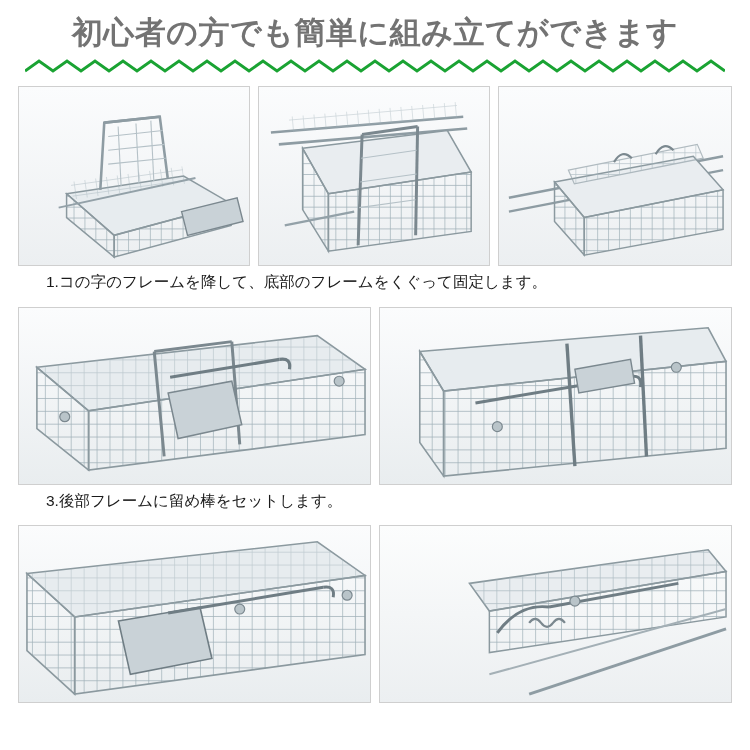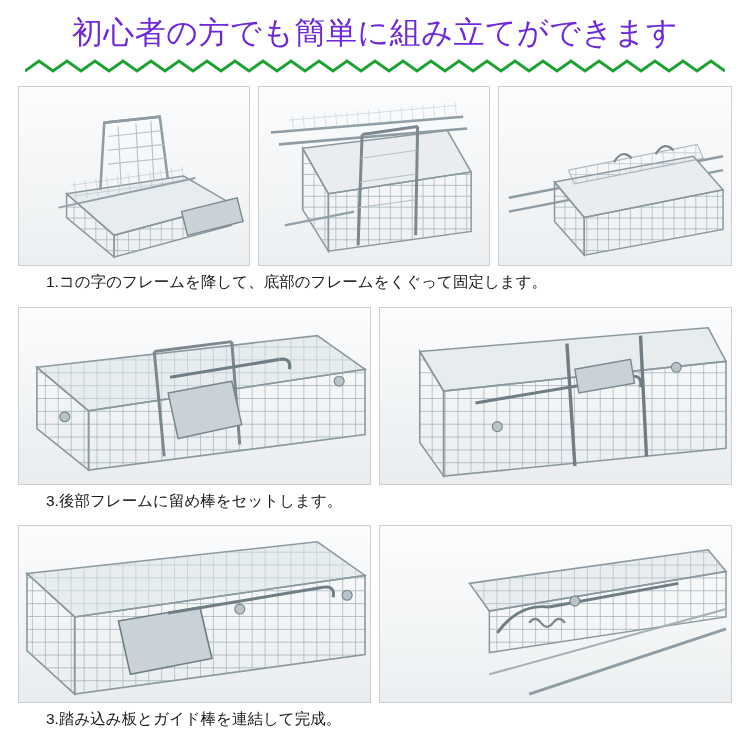--- a/index.html
+++ b/index.html
@@ -19,22 +19,22 @@
     overflow: hidden;
   }
 
   
   .header {
     padding: 16px 0 4px 0;
     text-align: center;
   }
   .header-title {
     font-size: 31px;
-    font-weight: normal;
-    color: #6d28d9;
+    font-weight: bold;
+    color: #737373;
     letter-spacing: 0.5px;
     line-height: 1.1;
     white-space: nowrap;
   }
   .zigzag {
     margin: 8px auto 0 auto;
     width: 700px;
     height: 16px;
     display: block;
   }
@@ -337,16 +337,15 @@
           <g stroke="#7b888f" stroke-width="2.2" fill="none">
             <path d="M150 98 q6 -8 12 0 q6 8 12 0 q6 -8 12 0"></path>
           </g>
 
           <path d="M150 170 L348 104" stroke="#8e9ca3" stroke-width="3" fill="none"></path>
           <path d="M110 150 L348 84" stroke="#a4b0b6" stroke-width="2" fill="none"></path>
           <circle cx="196" cy="76" r="5" fill="#b9c4c9" stroke="#7b888f" stroke-width="1.2"></circle>
         </svg>
       </div>
     </div>
-    <div class="caption">3.踏み込み板とガイド棒を連結して完成。</div>
   </div>
 
 </div>
 
 </body></html>

